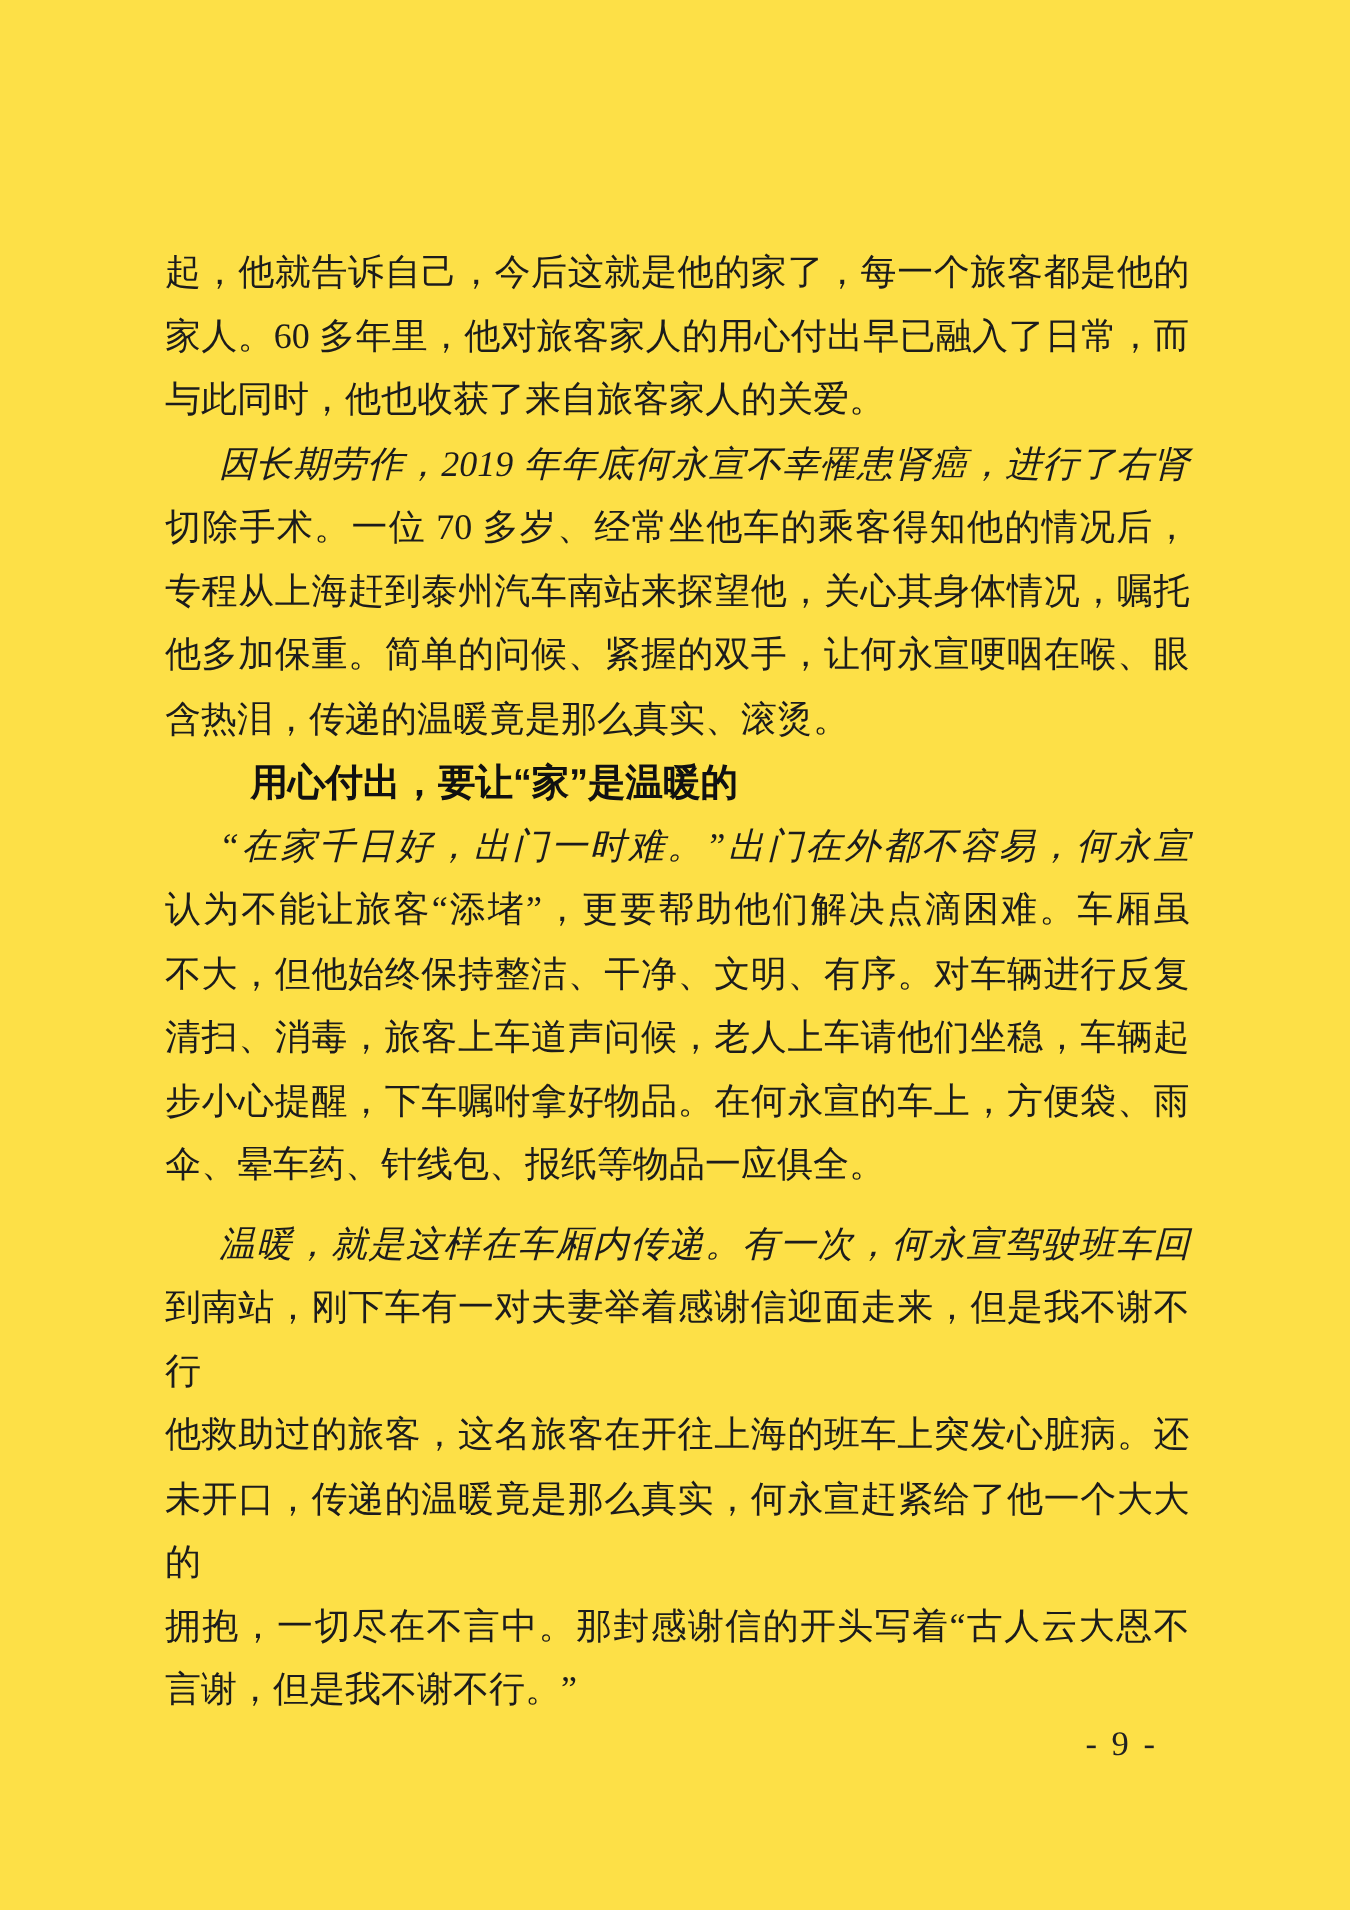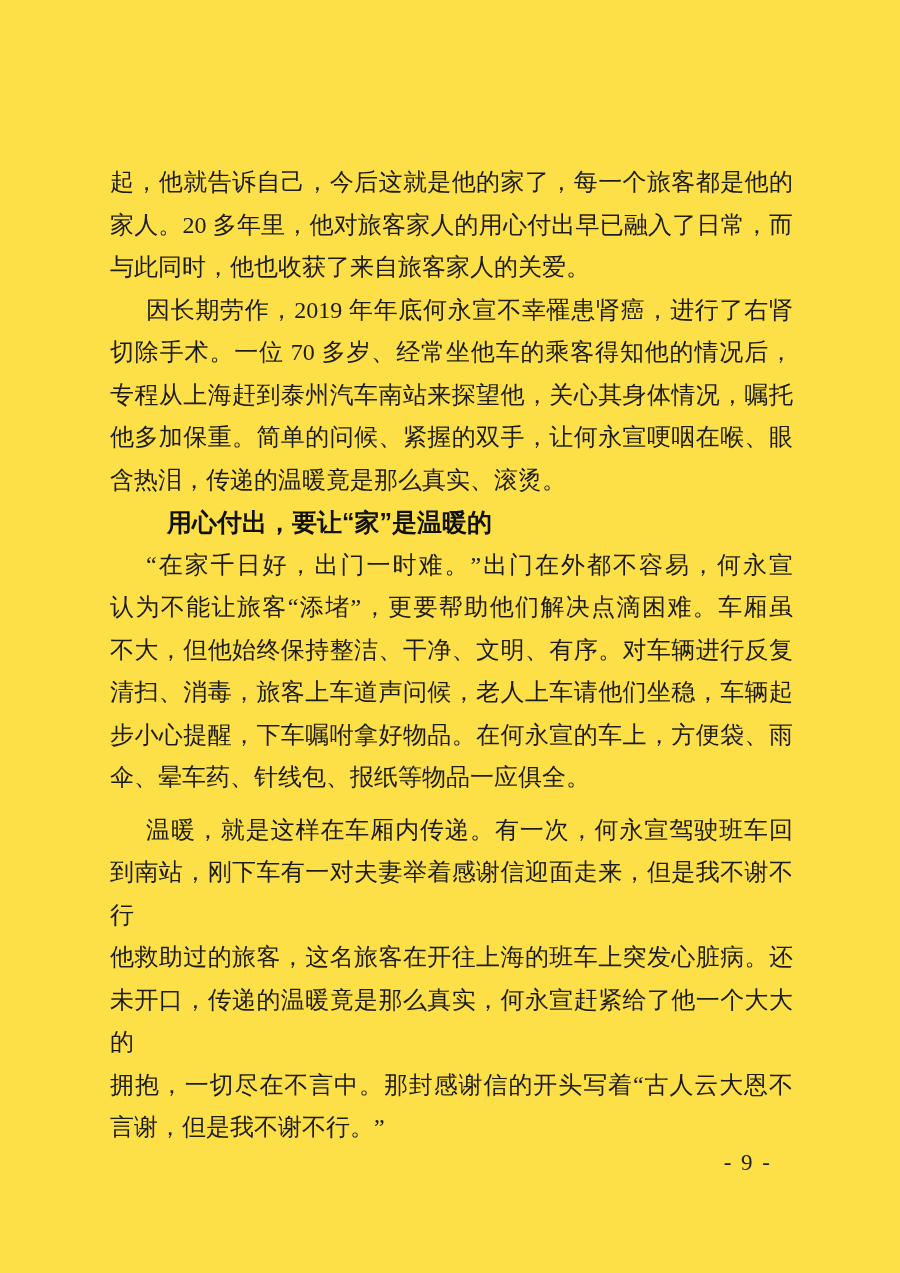--- a/index.html
+++ b/index.html
@@ -33,20 +33,21 @@
     margin-top: 10px;
   }
   .line {
     text-align: justify;
   }
   .line.full {
     text-align-last: justify;
   }
   .line.indent {
     text-indent: 36px;
+    font-style: italic;
   }
   .section-heading {
     font-family: "Liberation Sans", sans-serif;
     font-weight: bold;
     font-size: 25px;
     line-height: 42.5px;
     color: #111111;
     margin-left: 57px;
   }
   .page-number {
@@ -61,21 +62,21 @@
   }
 </style>
 </head>
 <body>
 
 <div class="doc-page">
   <div class="text-block">
 
     <div class="para">
       <div class="line full">起，他就告诉自己，今后这就是他的家了，每一个旅客都是他的</div>
-      <div class="line full">家人。20 多年里，他对旅客家人的用心付出早已融入了日常，而</div>
+      <div class="line full">家人。60 多年里，他对旅客家人的用心付出早已融入了日常，而</div>
       <div class="line">与此同时，他也收获了来自旅客家人的关爱。</div>
     </div>
 
     <div class="para">
       <div class="line full indent">因长期劳作，2019 年年底何永宣不幸罹患肾癌，进行了右肾</div>
       <div class="line full">切除手术。一位 70 多岁、经常坐他车的乘客得知他的情况后，</div>
       <div class="line full">专程从上海赶到泰州汽车南站来探望他，关心其身体情况，嘱托</div>
       <div class="line full">他多加保重。简单的问候、紧握的双手，让何永宣哽咽在喉、眼</div>
       <div class="line">含热泪，传递的温暖竟是那么真实、滚烫。</div>
     </div>

